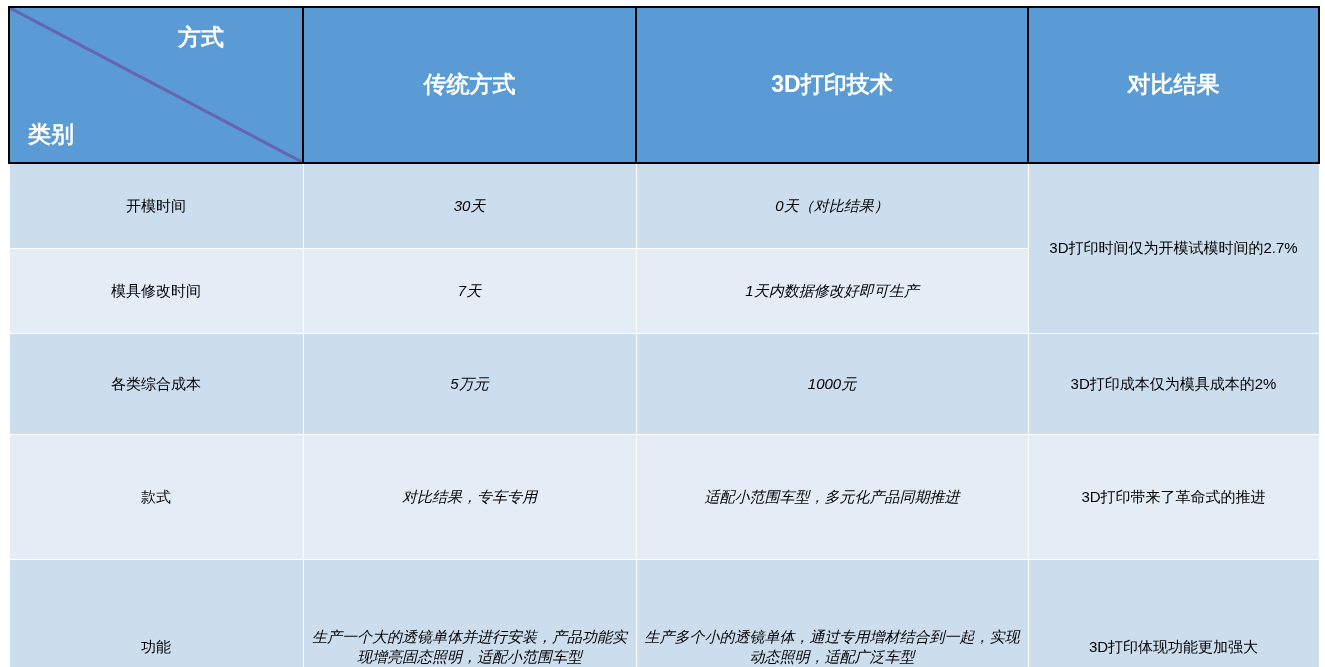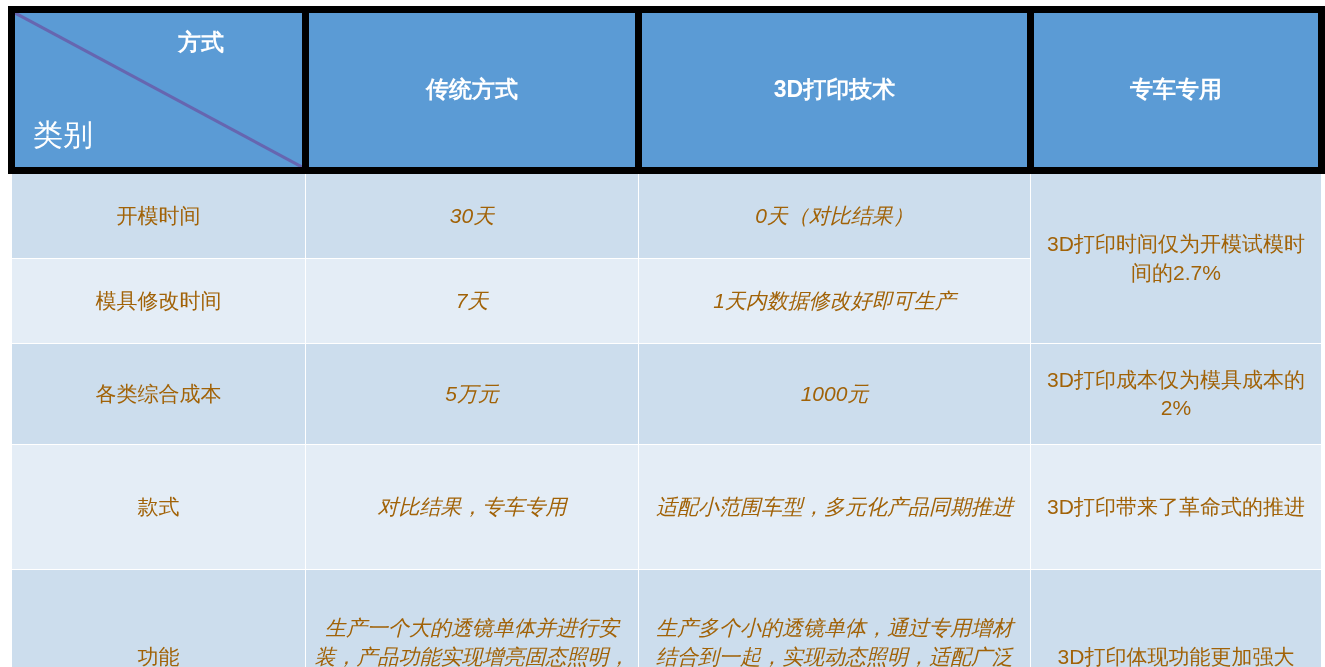--- a/index.html
+++ b/index.html
@@ -20,38 +20,38 @@
   table.cmp {
     border-collapse: collapse;
     table-layout: fixed;
     width: 1310px;
   }
   table.cmp td, table.cmp th {
     border: 1px solid #ffffff;
     vertical-align: middle;
     text-align: center;
     padding: 6px 8px;
-    font-size: 21px;
-    color: #a16207;
+    font-size: 15px;
+    color: #000000;
     line-height: 1.35;
   }
   
   col.c0 { width: 294px; }
   col.c1 { width: 333px; }
   col.c2 { width: 392px; }
   col.c3 { width: 291px; }
 
   
   tr.head th {
     background: #5b9bd5;
     color: #ffffff;
     font-size: 23px;
     font-weight: bold;
     height: 142px;
-    border: 7px solid #000000;
+    border: 2px solid #000000;
   }
   th.corner {
     position: relative;
     background: #5b9bd5;
     padding: 0;
   }
   th.corner .diag {
     position: absolute;
     left: 0; top: 0;
     width: 100%;
@@ -63,22 +63,22 @@
     right: 78px;
     top: 14px;
     font-size: 23px;
     font-weight: bold;
     color: #ffffff;
   }
   th.corner .lbl-bottom {
     position: absolute;
     left: 18px;
     bottom: 12px;
-    font-size: 30px;
-    font-weight: normal;
+    font-size: 23px;
+    font-weight: bold;
     color: #ffffff;
   }
 
   
   tr.r-even td { background: #ccdded; }
   tr.r-odd  td { background: #e4edf6; }
 
   td.cat { font-size: 22px; }
   td.val { font-size: 21px; font-style: italic; }
   td.res { font-size: 21px; }
@@ -108,21 +108,21 @@
       <tr class="head">
         <th class="corner">
           <svg class="diag" viewBox="0 0 294 142" preserveAspectRatio="none">
             <line x1="0" y1="0" x2="294" y2="142" stroke="#6666b0" stroke-width="3"></line>
           </svg>
           <span class="lbl-top">方式</span>
           <span class="lbl-bottom">类别</span>
         </th>
         <th>传统方式</th>
         <th>3D打印技术</th>
-        <th>专车专用</th>
+        <th>对比结果</th>
       </tr>
 
       <tr class="r-even row0">
         <td class="cat">开模时间</td>
         <td class="val">30天</td>
         <td class="val">0天（对比结果）</td>
         <td class="res merge-res" rowspan="2">3D打印时间仅为开模试模时间的2.7%</td>
       </tr>
 
       <tr class="r-odd row1">

